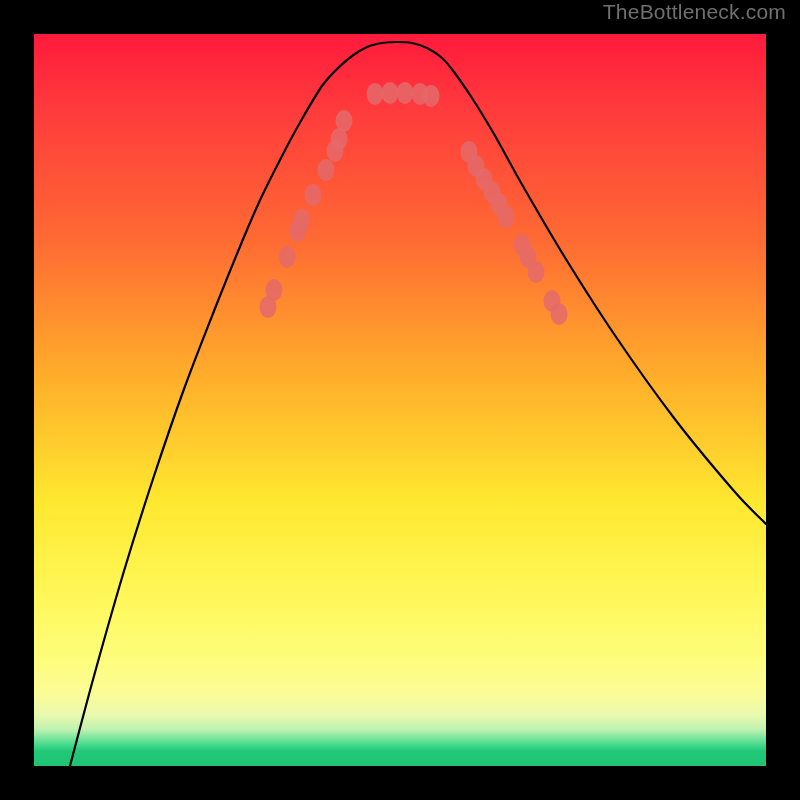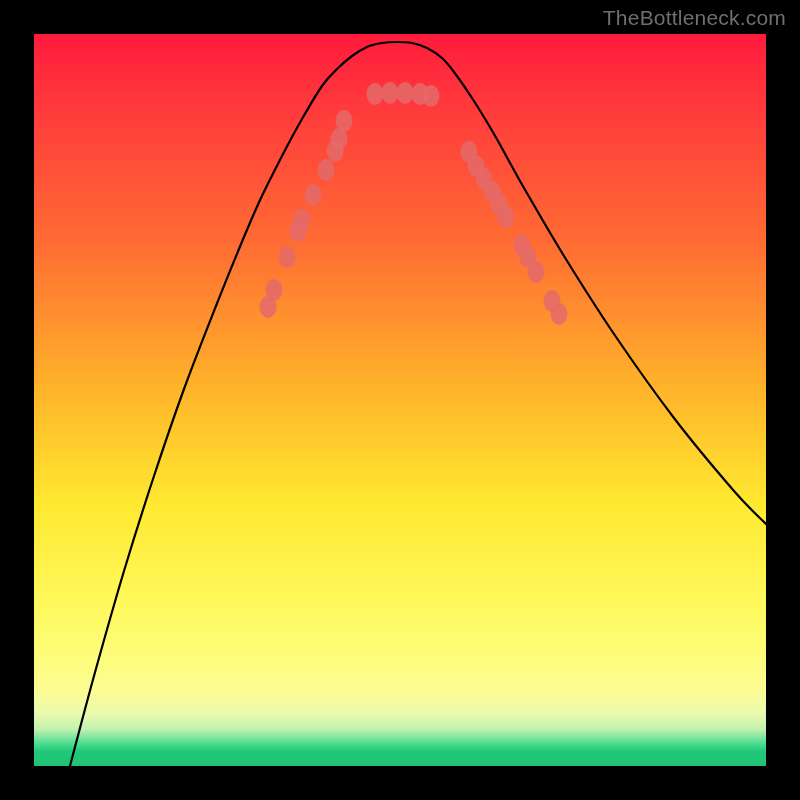--- a/index.html
+++ b/index.html
@@ -37,21 +37,21 @@
       #fcfc96 90%,
       #e9f9ae 93%,
       #c0f2b0 95%,
       #3fd98b 97.2%,
       #22c877 98%,
       #1fc373 100%
     );
   }
   .watermark {
     position: absolute;
-    top: 6px;
+    top: 0;
     right: 14px;
     color: #6f6f6f;
     font-size: 21px;
     letter-spacing: 0.2px;
     font-weight: 500;
   }
   svg.overlay {
     position: absolute;
     top: 0;
     left: 0;

